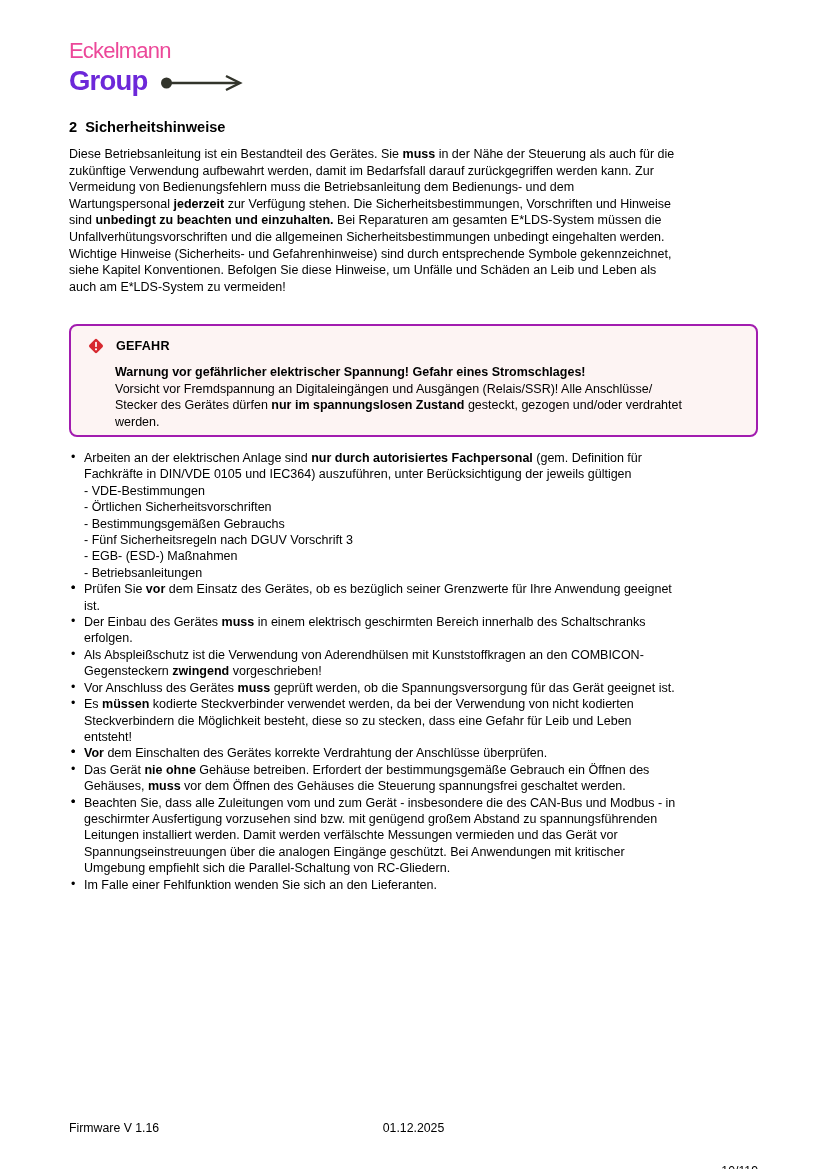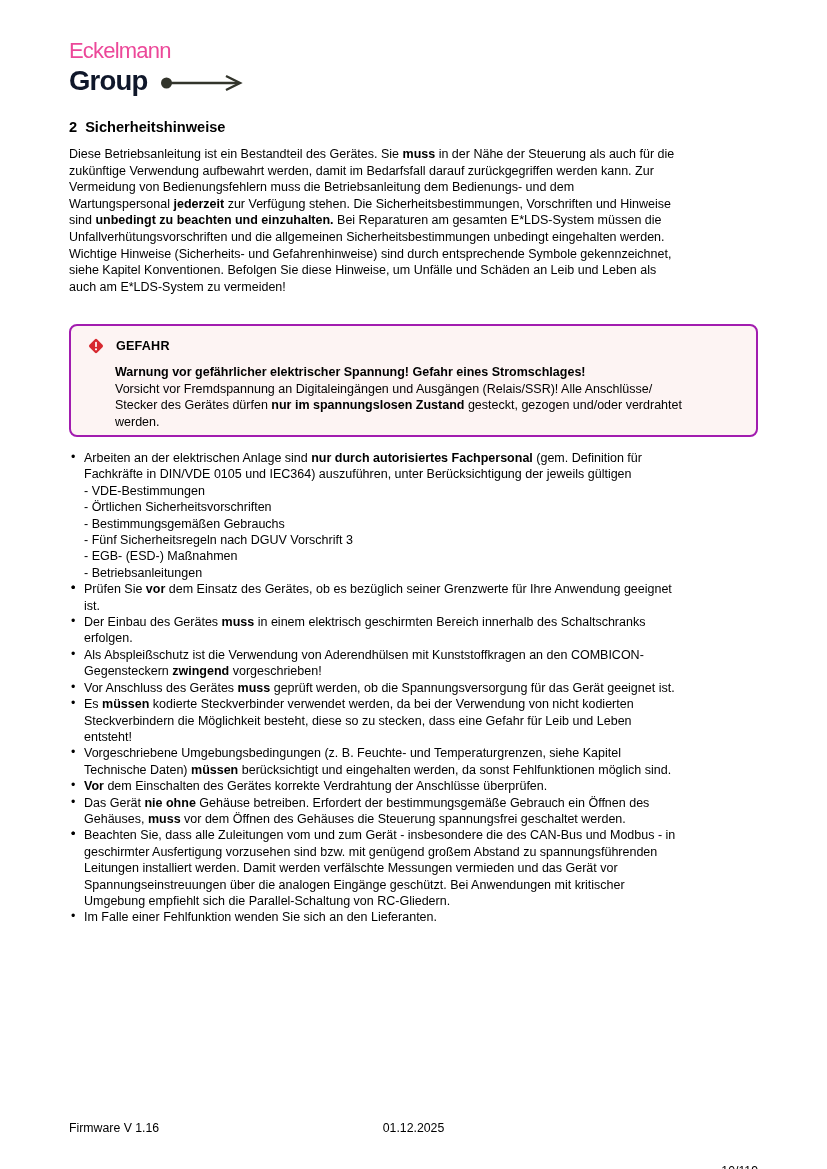--- a/index.html
+++ b/index.html
@@ -7,21 +7,21 @@
     width:827px;height:1169px;position:relative;overflow:hidden;
     font-family:"Liberation Sans", sans-serif;color:#000;
     -webkit-font-smoothing:antialiased;
   }
   b{font-weight:700;}
 
   
   .logo{position:absolute;left:69px;top:36px;line-height:30px;}
   .logo-line1{font-size:22px;font-weight:400;letter-spacing:-0.8px;color:#ec4899;}
   .logo-line2{display:flex;align-items:center;gap:12px;}
-  .logo-line2 .word{font-size:27.5px;font-weight:700;letter-spacing:-0.8px;color:#0f172a;}
+  .logo-line2 .word{font-size:27.5px;font-weight:700;letter-spacing:-0.8px;color:#6d28d9;}
   .arrow-svg{display:block;margin-top:4px;}
 
   
   .heading{position:absolute;left:69px;top:119px;font-size:14.6px;font-weight:700;line-height:16px;}
   .heading .num{margin-right:8px;}
 
   
   .intro{position:absolute;left:69px;top:146px;width:715px;font-size:12.5px;line-height:16.6px;}
 
   
@@ -88,21 +88,21 @@
   </div>
 
   <ul class="bullets">
       <li><span class="marker">•</span><span class="li-text"><span>Arbeiten an der elektrischen Anlage sind </span><b>nur durch autorisiertes Fachpersonal</b><span> (gem. Definition für</span><br><span>Fachkräfte in DIN/VDE 0105 und IEC364) auszuführen, unter Berücksichtigung der jeweils gültigen</span><br><span>- VDE-Bestimmungen</span><br><span>- Örtlichen Sicherheitsvorschriften</span><br><span>- Bestimmungsgemäßen Gebrauchs</span><br><span>- Fünf Sicherheitsregeln nach DGUV Vorschrift 3</span><br><span>- EGB- (ESD-) Maßnahmen</span><br><span>- Betriebsanleitungen</span></span></li>
       <li><span class="marker">•</span></li>
       <li><span class="marker">•</span><span class="li-text"><span>Prüfen Sie </span><b>vor</b><span> dem Einsatz des Gerätes, ob es bezüglich seiner Grenzwerte für Ihre Anwendung geeignet</span><br><span>ist.</span></span></li>
       <li><span class="marker">•</span><span class="li-text"><span>Der Einbau des Gerätes </span><b>muss</b><span> in einem elektrisch geschirmten Bereich innerhalb des Schaltschranks</span><br><span>erfolgen.</span></span></li>
       <li><span class="marker">•</span><span class="li-text"><span>Als Abspleißschutz ist die Verwendung von Aderendhülsen mit Kunststoffkragen an den COMBICON-</span><br><span>Gegensteckern </span><b>zwingend</b><span> vorgeschrieben!</span></span></li>
       <li><span class="marker">•</span><span class="li-text"><span>Vor Anschluss des Gerätes </span><b>muss</b><span> geprüft werden, ob die Spannungsversorgung für das Gerät geeignet ist.</span></span></li>
       <li><span class="marker">•</span><span class="li-text"><span>Es </span><b>müssen</b><span> kodierte Steckverbinder verwendet werden, da bei der Verwendung von nicht kodierten</span><br><span>Steckverbindern die Möglichkeit besteht, diese so zu stecken, dass eine Gefahr für Leib und Leben</span><br><span>entsteht!</span></span></li>
-      <li><span class="marker">•</span><span class="li-text"><span>Vorgeschriebene Umgebungsbedingungen (z. B. Feuchte- und Temperaturgrenzen, siehe Kapitel</span><br><span>Technische Daten) </span><b>müssen</b><span> berücksichtigt und eingehalten werden, da sonst Fehlfunktionen möglich sind.</span></span></li>
+      <li><span class="marker">•</span></li>
       <li><span class="marker">•</span><span class="li-text"><b>Vor</b><span> dem Einschalten des Gerätes korrekte Verdrahtung der Anschlüsse überprüfen.</span></span></li>
       <li><span class="marker">•</span><span class="li-text"><span>Das Gerät </span><b>nie ohne</b><span> Gehäuse betreiben. Erfordert der bestimmungsgemäße Gebrauch ein Öffnen des</span><br><span>Gehäuses, </span><b>muss</b><span> vor dem Öffnen des Gehäuses die Steuerung spannungsfrei geschaltet werden.</span></span></li>
       <li><span class="marker">•</span></li>
       <li><span class="marker">•</span><span class="li-text"><span>Beachten Sie, dass alle Zuleitungen vom und zum Gerät - insbesondere die des CAN-Bus und Modbus - in</span><br><span>geschirmter Ausfertigung vorzusehen sind bzw. mit genügend großem Abstand zu spannungsführenden</span><br><span>Leitungen installiert werden. Damit werden verfälschte Messungen vermieden und das Gerät vor</span><br><span>Spannungseinstreuungen über die analogen Eingänge geschützt. Bei Anwendungen mit kritischer</span><br><span>Umgebung empfiehlt sich die Parallel-Schaltung von RC-Gliedern.</span></span></li>
       <li><span class="marker">•</span><span class="li-text"><span>Im Falle einer Fehlfunktion wenden Sie sich an den Lieferanten.</span></span></li>
     </ul>
 
   <div class="footer">
     <span class="footer-left">Firmware V 1.16</span>
     <span class="footer-center">01.12.2025</span>

